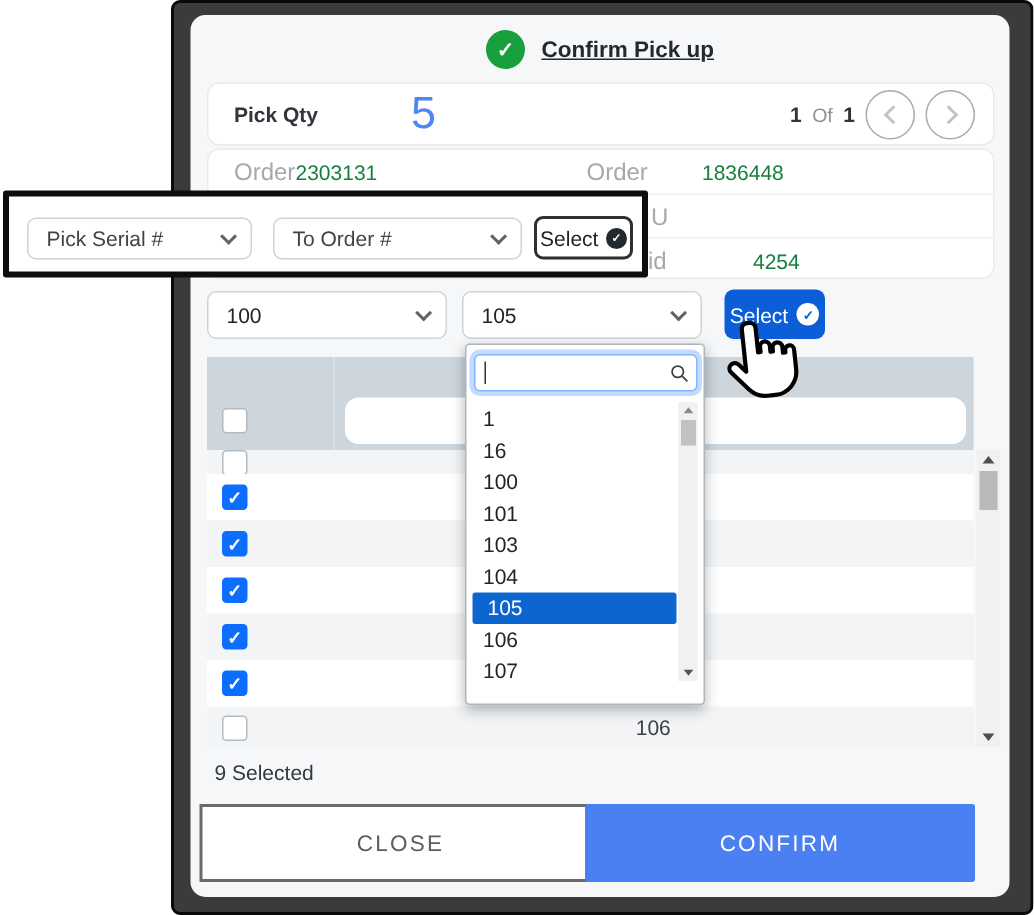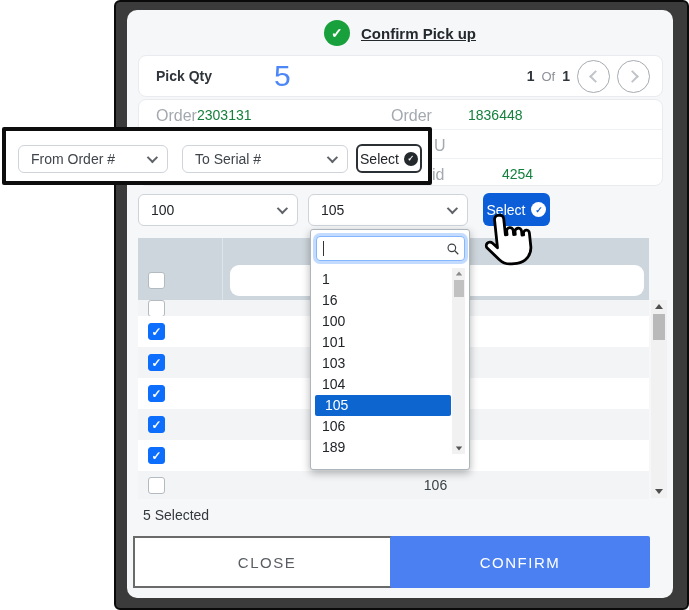--- a/index.html
+++ b/index.html
@@ -231,40 +231,40 @@
     </svg>
     <div class="dd-list">
       <div class="dd-item">1</div>
       <div class="dd-item">16</div>
       <div class="dd-item">100</div>
       <div class="dd-item">101</div>
       <div class="dd-item">103</div>
       <div class="dd-item">104</div>
       <div class="dd-item active">105</div>
       <div class="dd-item">106</div>
-      <div class="dd-item">189</div>
+      <div class="dd-item">107</div>
     </div>
   </div>
   <div class="abs sbar sbar-dd">
     <span class="tri-up"></span>
     <span class="tri-down"></span>
     <span class="sbar-thumb thumb-dd"></span>
   </div>
 
-  <div class="abs selected-count">5 Selected</div>
+  <div class="abs selected-count">9 Selected</div>
   <div class="abs btn-close">CLOSE</div>
   <div class="abs btn-confirm">CONFIRM</div>
 
   <div class="abs overlay-box">
     <div class="select ov-from">
-      <span>From Order #</span>
+      <span>Pick Serial #</span>
       <span class="dchev"></span>
     </div>
     <div class="select ov-to">
-      <span>To Serial #</span>
+      <span>To Order #</span>
       <span class="dchev"></span>
     </div>
     <div class="ov-select">
       <span>Select</span>
       <span class="circle-check-dark">✓</span>
     </div>
   </div>
 
   <svg class="abs cursor-svg" width="52" height="56" viewBox="0 0 30 34">
     <path d="M12 2.2 c1.3 0 2.3 1 2.3 2.3 v9.9 h1 v-2.1 c0-1.1 .9-2 2-2 s2 .9 2 2 v2.4 h1 v-1.5 c0-1.1 .9-2 2-2 s2 .9 2 2 v2.4 h1 v-.9 c0-1 .8-1.8 1.8-1.8 1 0 1.8 .8 1.8 1.8 v8.2 c0 5.2-4.2 9.4-9.4 9.4 h-3.2 c-2.8 0-5.4-1.2-7.2-3.3 l-6.5-7.6 c-.8-.9-.7-2.3 .2-3.1 .9-.8 2.3-.7 3.1 .2 l2.8 3.2 V4.5 c0-1.3 1-2.3 2.3-2.3 z" fill="#fff" stroke="#000" stroke-width="1.7" stroke-linejoin="round"></path>

